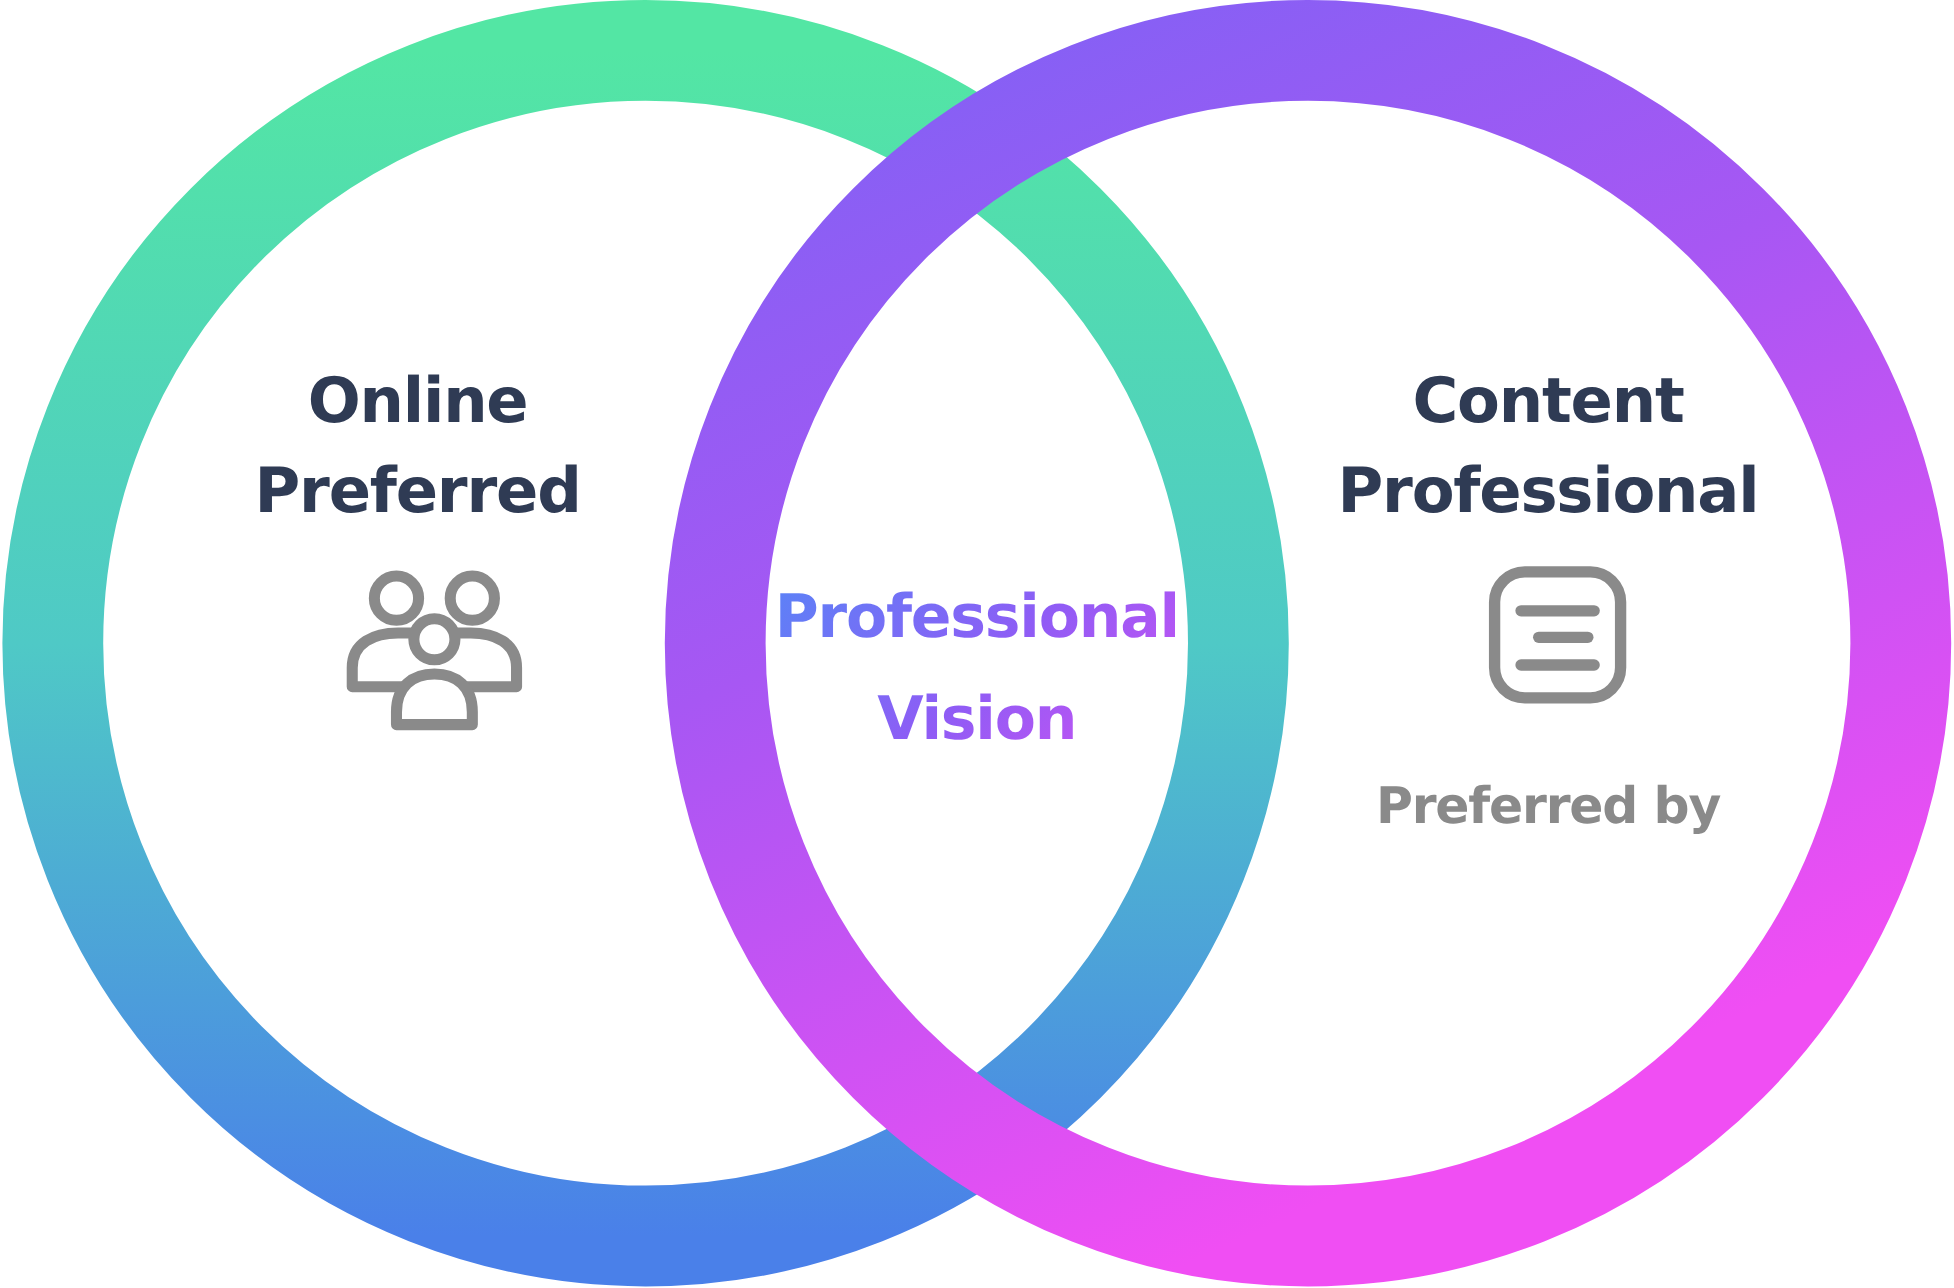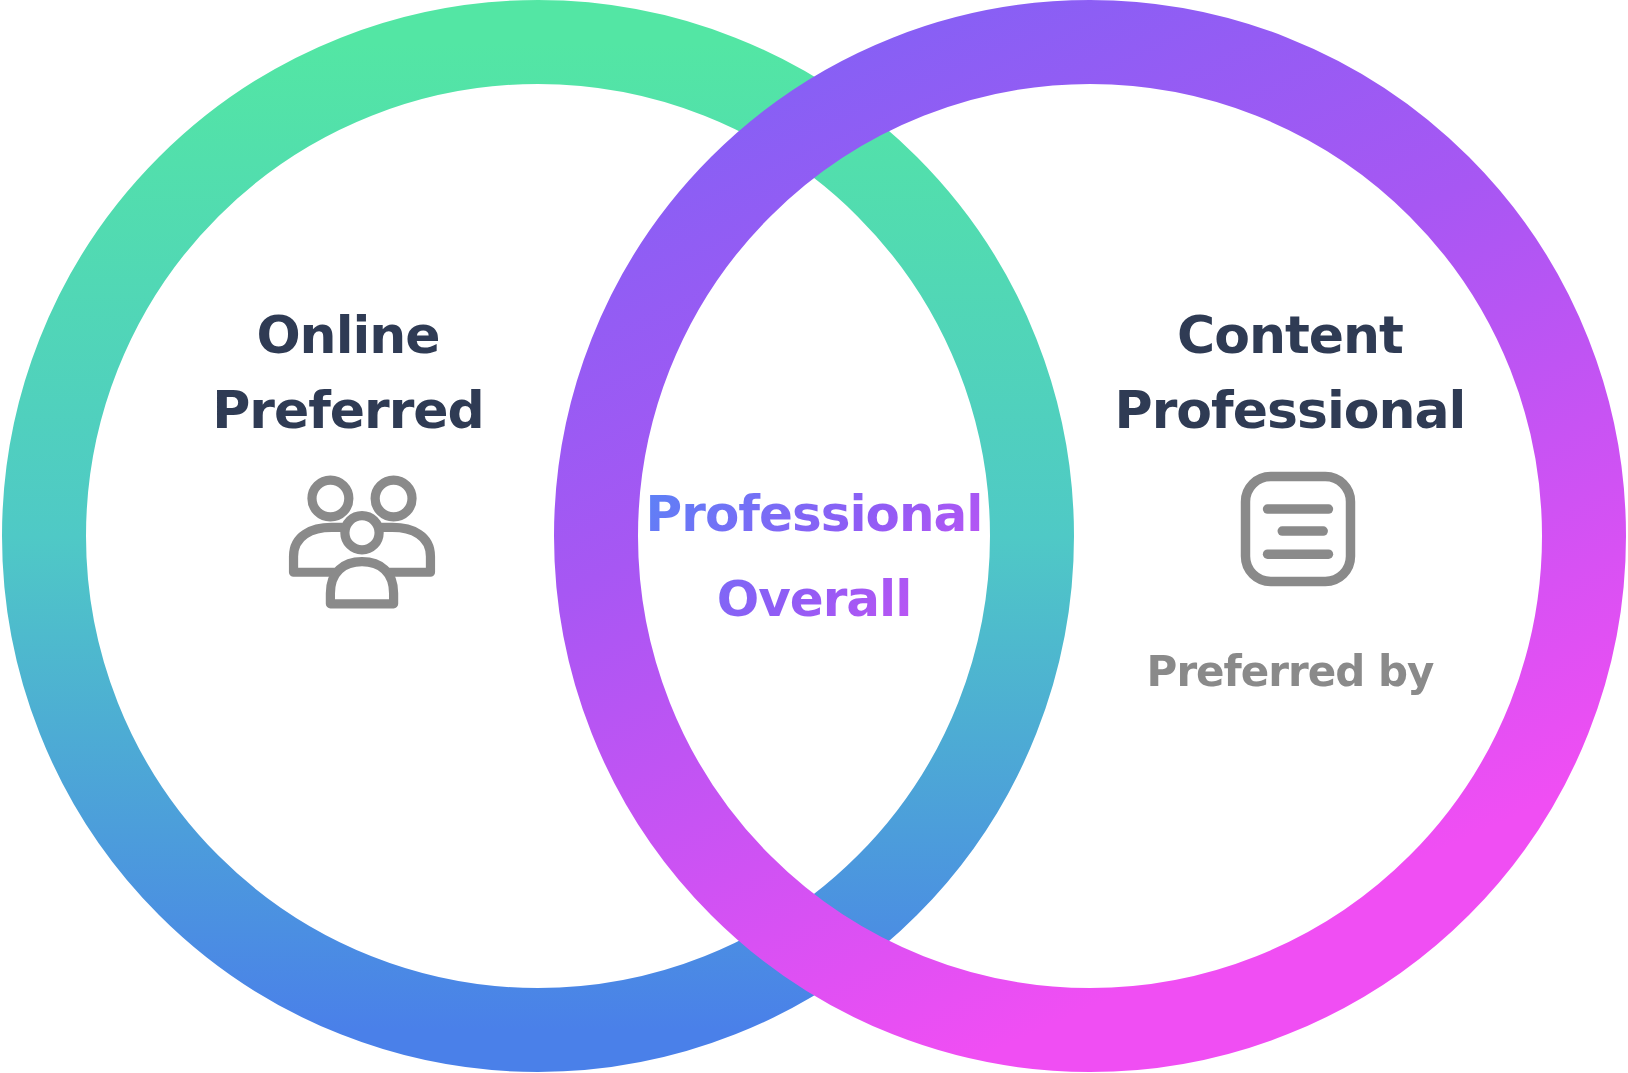--- a/index.html
+++ b/index.html
@@ -96,21 +96,21 @@
       <circle cx="84" cy="30" r="14" fill="#ffffff"></circle>
 
       <circle cx="60" cy="56" r="13" fill="#ffffff"></circle>
       <path d="M36 110 V102 C36 86 46 78 60 78 C74 78 84 86 84 102 V110 Z" fill="#ffffff"></path>
     </svg>
   </div>
 
 
   <div class="txt overlap-title center-txt">
     <div>Professional</div>
-    <div>Overall</div>
+    <div>Vision</div>
   </div>
 
   <div class="txt heading right-title">
     <div>Content</div>
     <div>Professional</div>
   </div>
 
   <div class="icon right-icon">
     <svg viewBox="0 0 120 120" fill="none" stroke="#8A8A8A" stroke-width="9" stroke-linecap="round" stroke-linejoin="round">
       <rect x="10" y="10" width="100" height="100" rx="24" fill="none"></rect>

